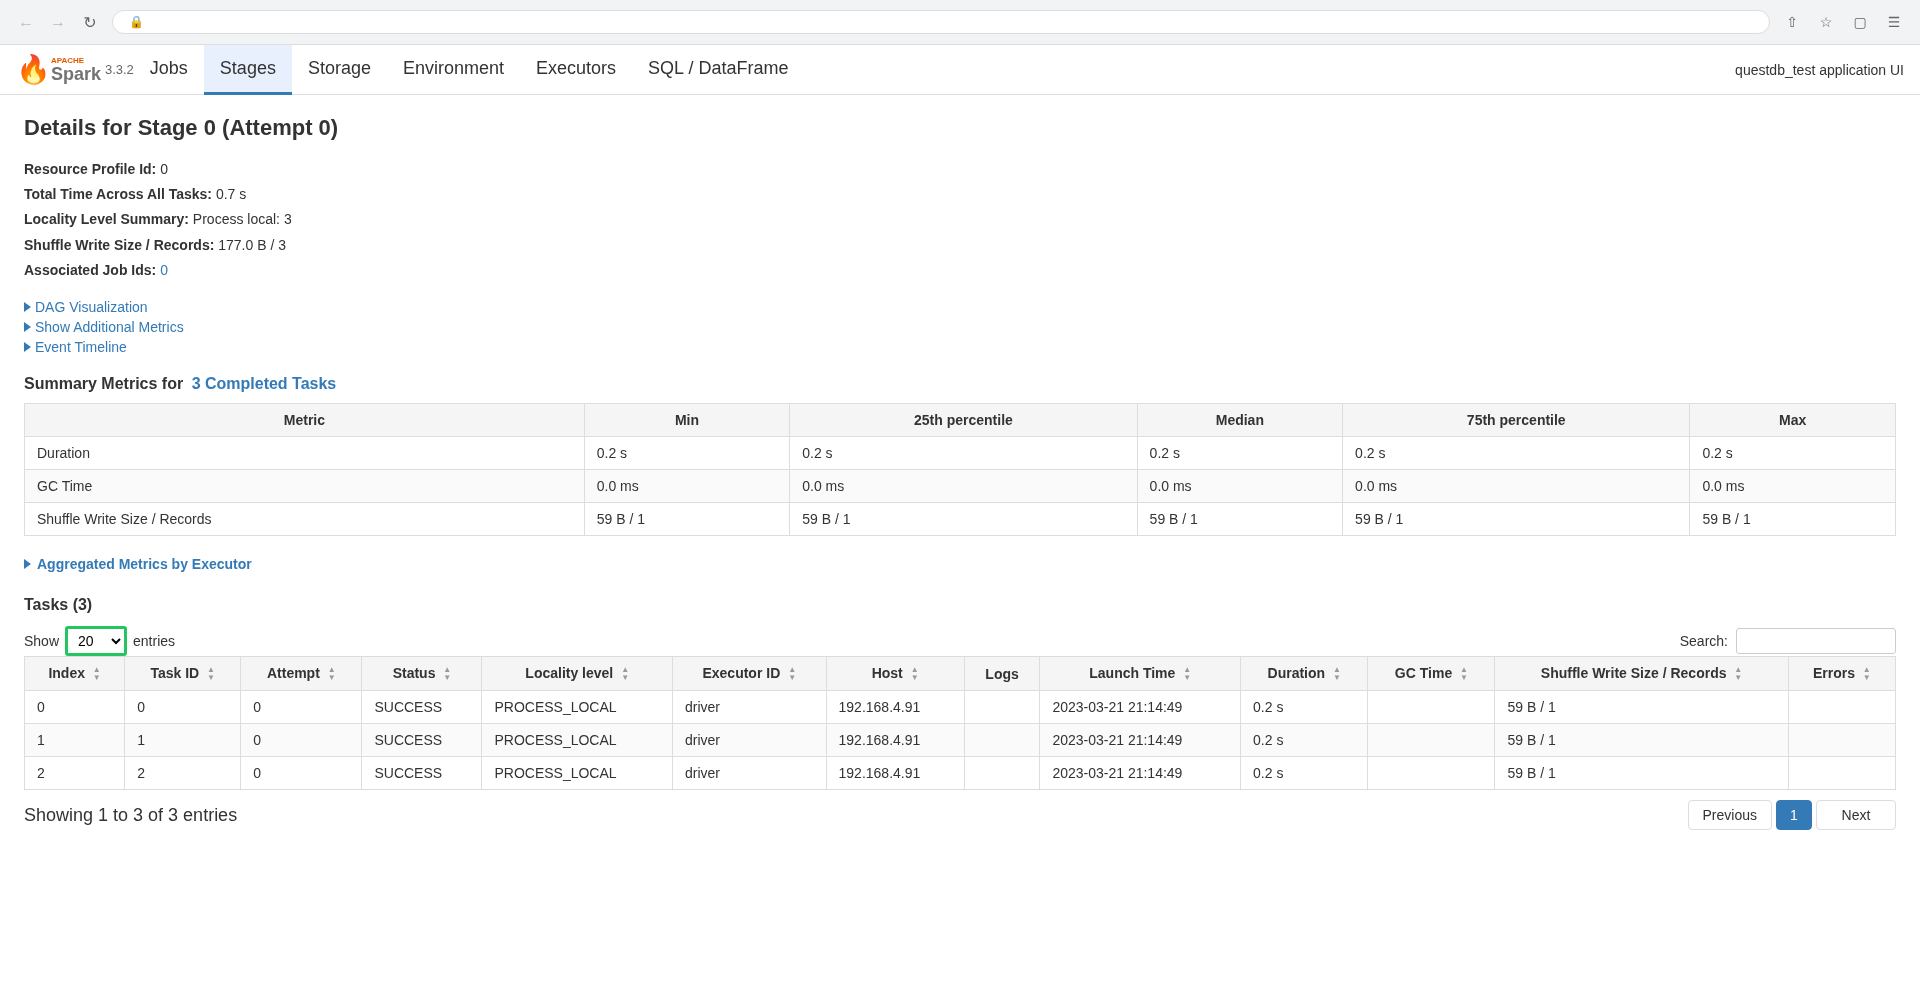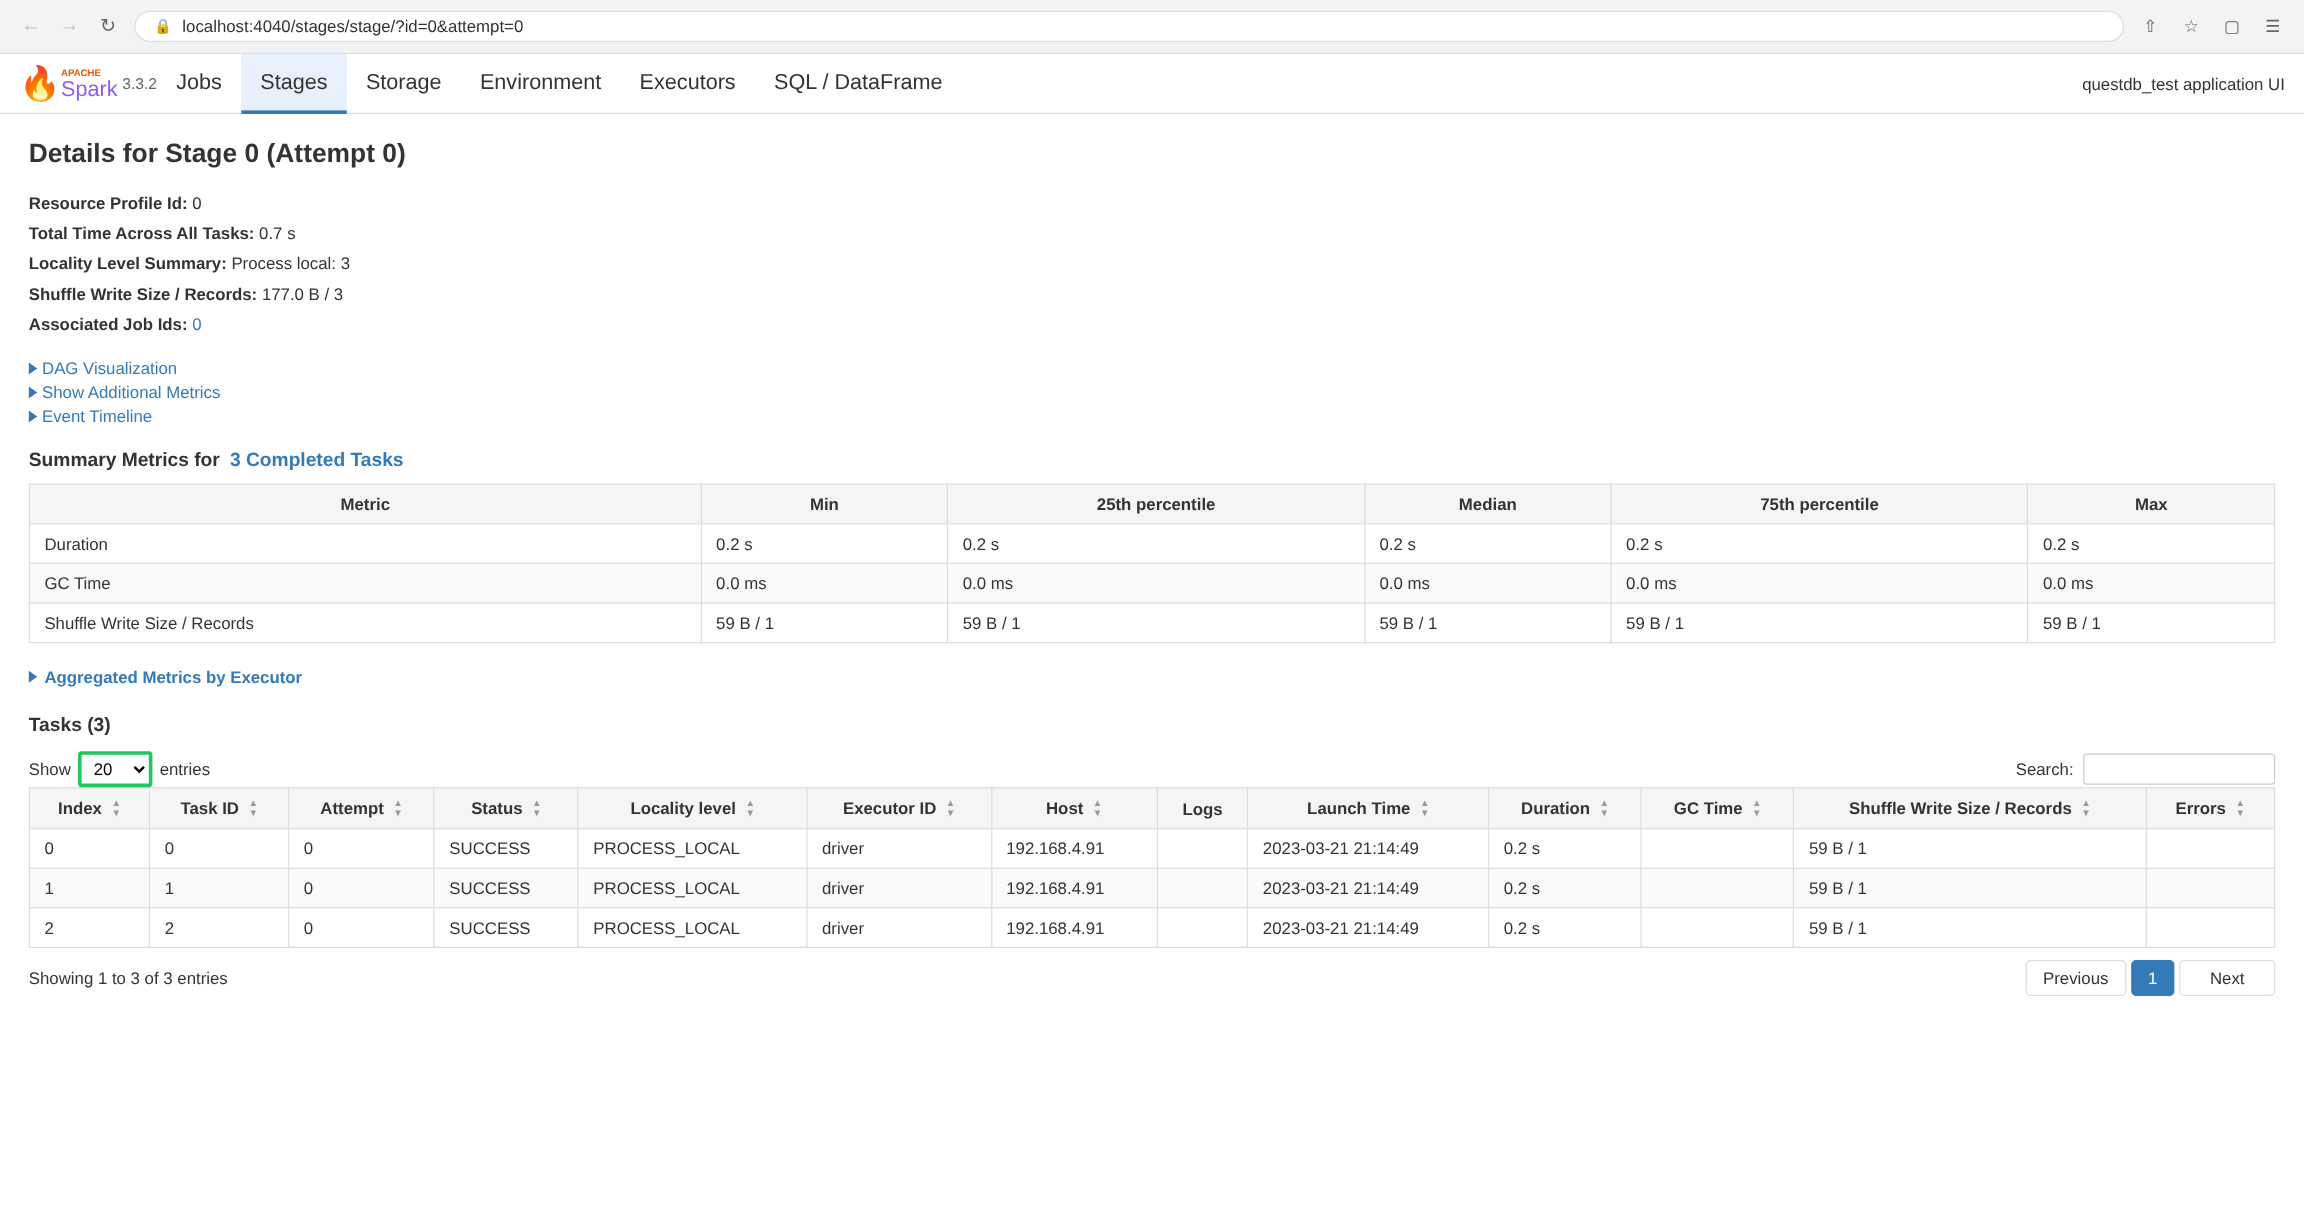--- a/index.html
+++ b/index.html
@@ -64,45 +64,44 @@
     .show-entries select { padding: 3px 6px; border: 3px solid #22c55e; border-radius: 3px; font-size: 14px; background: #fff; }
     .search-area { display: flex; align-items: center; gap: 8px; font-size: 14px; }
     .search-input { border: 1px solid #ccc; border-radius: 3px; padding: 4px 8px; font-size: 14px; width: 160px; }
 
     
     .sort-icon { display: inline-flex; flex-direction: column; margin-left: 4px; vertical-align: middle; }
     .sort-icon span { font-size: 8px; line-height: 1; color: #999; }
 
     
     .pagination-area { display: flex; justify-content: space-between; align-items: center; margin-top: 10px; }
-    .showing-text { font-size: 14px; color: #333; }
+    .showing-text { font-size: 18px; color: #333; }
     .pagination { display: flex; align-items: flex-end; gap: 4px; }
     .page-btn { padding: 6px 14px; border: 1px solid #ddd; border-radius: 4px; font-size: 14px; cursor: pointer; background: #fff; color: #333; min-width: 80px; text-align: center; }
     .page-number { padding: 6px 10px; border: 1px solid #337ab7; border-radius: 4px; font-size: 14px; background: #337ab7; color: #fff; min-width: 36px; text-align: center; }
 
     .apache-spark-logo {
       display: flex; align-items: center;
     }
     .spark-flame { color: #e25a00; font-size: 28px; }
     .spark-text { font-size: 12px; color: #e25a00; font-weight: bold; line-height: 1; }
     .spark-text-apache { font-size: 8px; color: #e25a00; display: block; }
-    .spark-text-spark { font-size: 18px; font-weight: normal; color: #8b5cf6; }
+    .spark-text-spark { font-size: 18px; font-weight: bold; color: #737373; }
   </style>
 </head>
 <body>
 
 <div class="browser-chrome">
   <div class="browser-nav-buttons">
     <button class="browser-nav-btn disabled">←</button>
     <button class="browser-nav-btn disabled">→</button>
     <button class="browser-nav-btn">↻</button>
   </div>
   <div class="address-bar">
     <span class="address-bar-icon">🔒</span>
-    <span class="address-bar-url">localhost:4040/stages/stage/?id=0&amp;attempt=0</span>
   </div>
   <div class="browser-actions">
     <button class="browser-action-btn">⇧</button>
     <button class="browser-action-btn">☆</button>
     <button class="browser-action-btn">▢</button>
     <button class="browser-action-btn">☰</button>
   </div>
 </div>
 
 <div class="app-nav">

